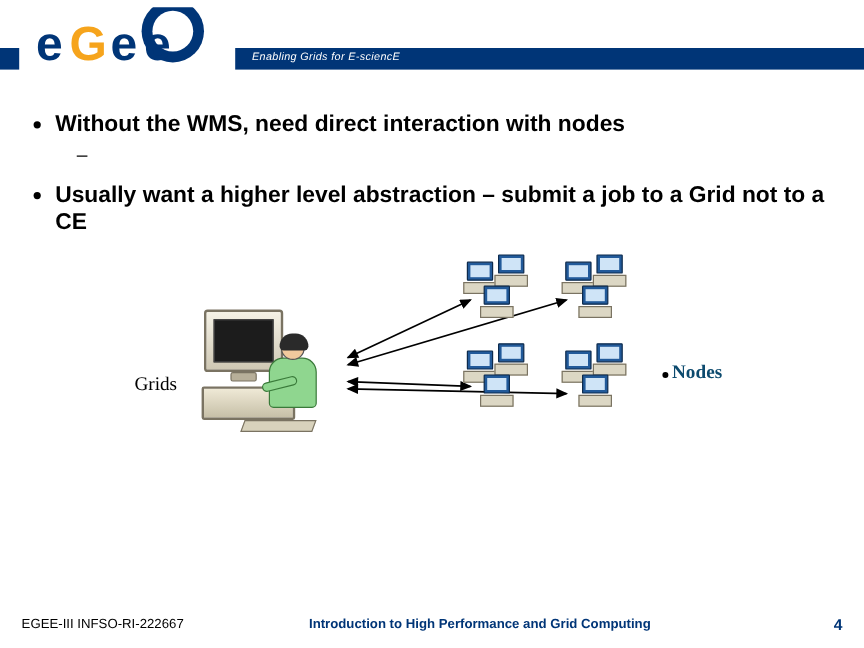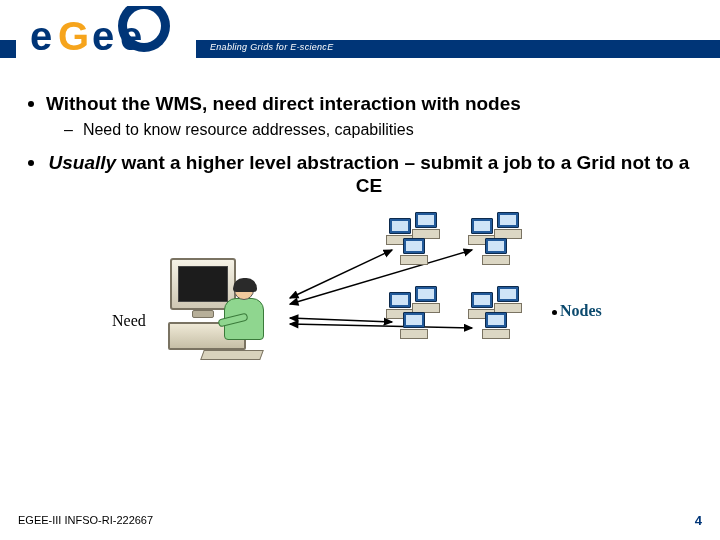--- a/index.html
+++ b/index.html
@@ -43,38 +43,37 @@
     background: #fff;
     border-radius: 6px;
   }
   .content {
     padding: 10px 28px 0 28px;
   }
   .bullet-l1 {
     display: flex;
     align-items: flex-start;
     margin: 10px 0 4px 0;
-    text-align: center;
   }
   .bullet-dot {
     width: 6px;
     height: 6px;
     background: #000;
     border-radius: 50%;
     margin-top: 9px;
     margin-right: 12px;
     flex: 0 0 auto;
   }
   .bullet-l1-text {
     font-size: 19px;
     font-weight: 700;
     color: #000;
     line-height: 1.25;
   }
-  .italic { font-style: italic; }
+  .italic { }
   .bullet-l2 {
     display: flex;
     align-items: flex-start;
     margin: 4px 0 10px 36px;
   }
   .bullet-dash {
     font-size: 16px;
     color: #000;
     margin-right: 10px;
     flex: 0 0 auto;
@@ -306,21 +305,20 @@
   </div>
 </div>
 
 <div class="content">
   <div class="bullet-l1">
     <span class="bullet-dot"></span>
     <span class="bullet-l1-text">Without the WMS, need direct interaction with nodes</span>
   </div>
   <div class="bullet-l2">
     <span class="bullet-dash">–</span>
-    <span class="bullet-l2-text">Need to know resource addresses, capabilities</span>
   </div>
   <div class="bullet-l1">
     <span class="bullet-dot"></span>
     <span class="bullet-l1-text">
       <span class="italic">Usually</span><span> want a higher level abstraction – submit a job to a Grid not to a CE</span>
     </span>
   </div>
 </div>
 
 <div class="diagram">
@@ -332,21 +330,21 @@
       <marker id="ahs" markerWidth="10" markerHeight="10" refX="1" refY="3" orient="auto">
         <path d="M7,0 L0,3 L7,6 Z" fill="#000"></path>
       </marker>
     </defs>
     <line x1="290" y1="88" x2="392" y2="40" stroke="#000" stroke-width="1.4" marker-end="url(#ah)" marker-start="url(#ahs)"></line>
     <line x1="290" y1="94" x2="472" y2="40" stroke="#000" stroke-width="1.4" marker-end="url(#ah)" marker-start="url(#ahs)"></line>
     <line x1="290" y1="108" x2="392" y2="112" stroke="#000" stroke-width="1.4" marker-end="url(#ah)" marker-start="url(#ahs)"></line>
     <line x1="290" y1="114" x2="472" y2="118" stroke="#000" stroke-width="1.4" marker-end="url(#ah)" marker-start="url(#ahs)"></line>
   </svg>
 
-  <div class="user-label">Need</div>
+  <div class="user-label">Grids</div>
 
   <div class="user-pc">
     <div class="monitor-big"></div>
     <div class="stand-big"></div>
     <div class="tower"></div>
     <div class="keyboard"></div>
     <div class="person">
       <div class="head">
           <div class="hair"></div>
         </div>
@@ -411,14 +409,15 @@
         <div class="base"></div>
       </div>
   </div>
 
   <div class="nodes-bullet"></div>
   <div class="nodes-label">Nodes</div>
 </div>
 
 <div class="footer">
   <span class="footer-left">EGEE-III INFSO-RI-222667</span>
+  <span class="footer-center">Introduction to High Performance and Grid Computing</span>
   <span class="footer-right">4</span>
 </div>
 
 </body></html>

